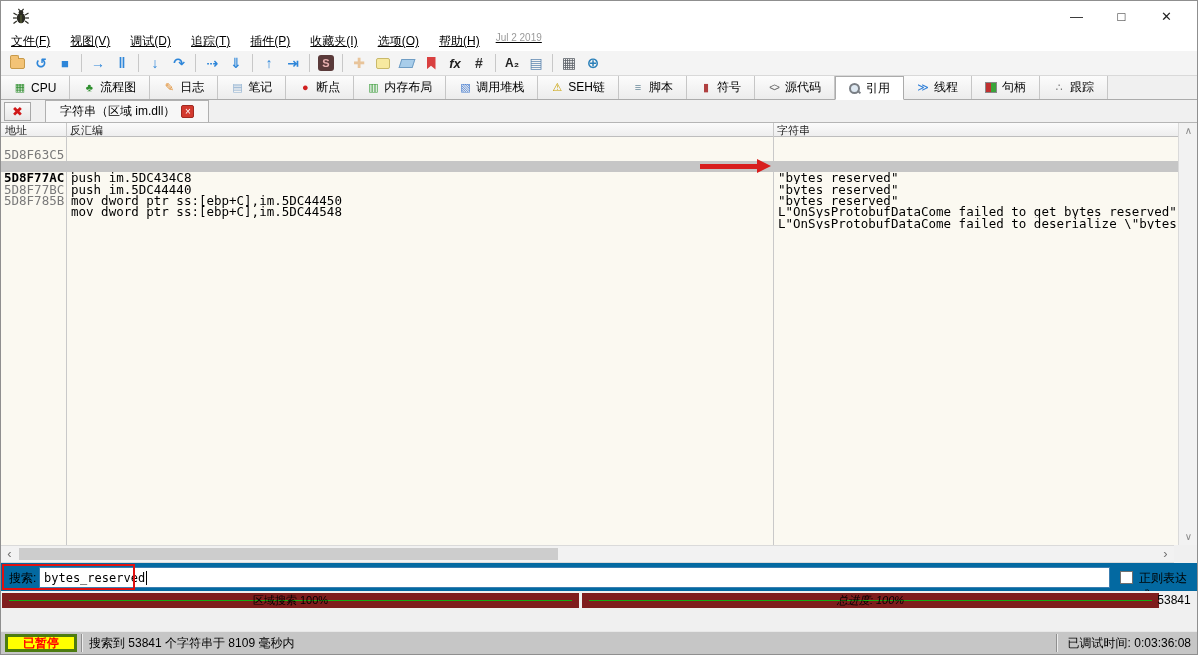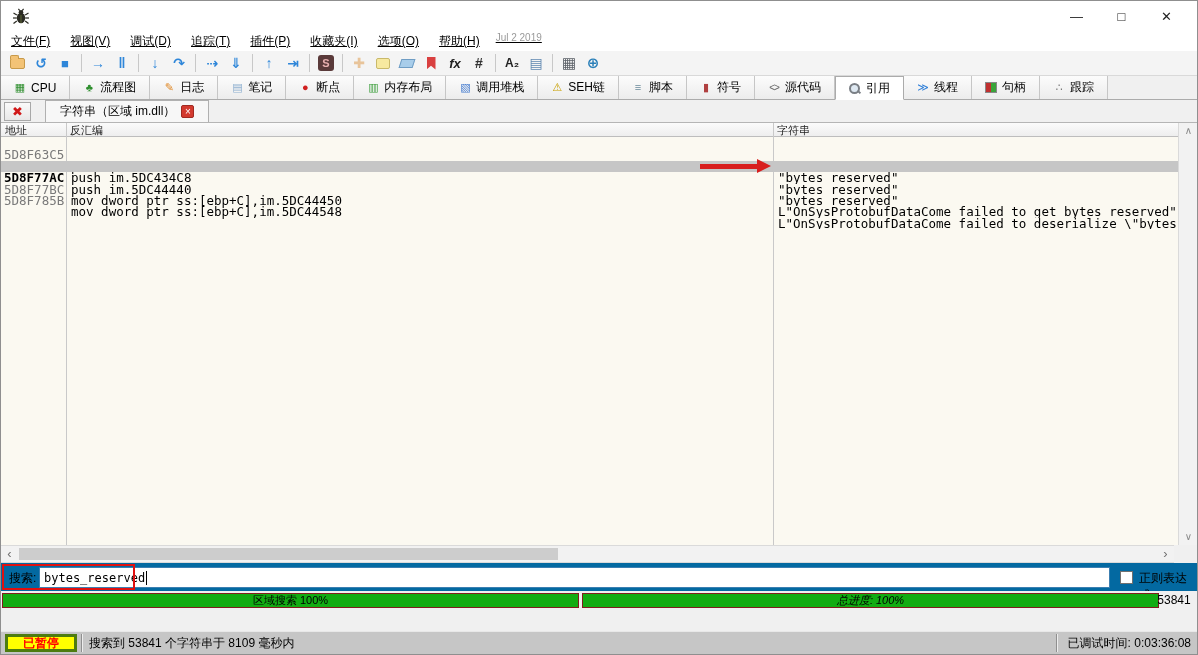--- a/index.html
+++ b/index.html
@@ -89,21 +89,21 @@
   
   .searchrow { position:absolute; left:1px; top:563px; width:1196px; height:28px; background:#0369a1; }
   .search-label { position:absolute; left:8px; top:7px; font-size:12px; color:#000; }
   .search-input { position:absolute; left:38px; top:4px; width:1071px; height:21px; background:#fff; border:1px solid #3c7fb1; font-family:"DejaVu Sans Mono","Liberation Mono",monospace; font-size:12px; color:#000; display:flex; align-items:center; padding-left:4px; }
   .caret { display:inline-block; width:1px; height:14px; background:#000; margin-left:1px; }
   .regex-box { position:absolute; left:1119px; top:8px; width:13px; height:13px; background:#fff; border:1px solid #707070; }
   .regex-label { position:absolute; left:1138px; top:7px; font-size:12px; color:#000; }
 
   
   .progressrow { position:absolute; left:1px; top:591px; width:1196px; height:19px; background:#f0f0f0; }
-  .pbar { position:absolute; top:2px; height:15px; background:#12ac12; border:1px solid #7f1d1d; color:#000; font-size:11px; display:flex; align-items:center; justify-content:center; }
+  .pbar { position:absolute; top:2px; height:15px; background:#12ac12; border:7px solid #7f1d1d; color:#000; font-size:11px; display:flex; align-items:center; justify-content:center; }
   .pbar1 { left:1px; width:577px; }
   .pbar2 { left:581px; width:577px;font-style:italic; }
   .pcount { position:absolute; right:4px; top:2px; width:38px; text-align:center; font-size:12px; color:#000; line-height:15px; }
 
   
   .commandrow { position:absolute; left:1px; top:610px; width:1196px; height:21px; background:#f0f0f0; }
   .cmd-label { position:absolute; left:4px; top:4px; font-size:12px; color:#000; }
   .cmd-input { position:absolute; left:35px; top:2px; width:1092px; height:18px; background:#fff; border:1px solid #a3a3a3; font-size:12px; padding-left:4px; font-family:"DejaVu Sans Mono",monospace; }
   .cmd-dd { position:absolute; left:1130px; top:2px; width:64px; height:18px; background:#fff; border:1px solid #a3a3a3; font-size:12px; display:flex; align-items:center; padding:0 4px; }
   .cmd-dd .arrow { margin-left:auto; font-size:9px; color:#333; }

